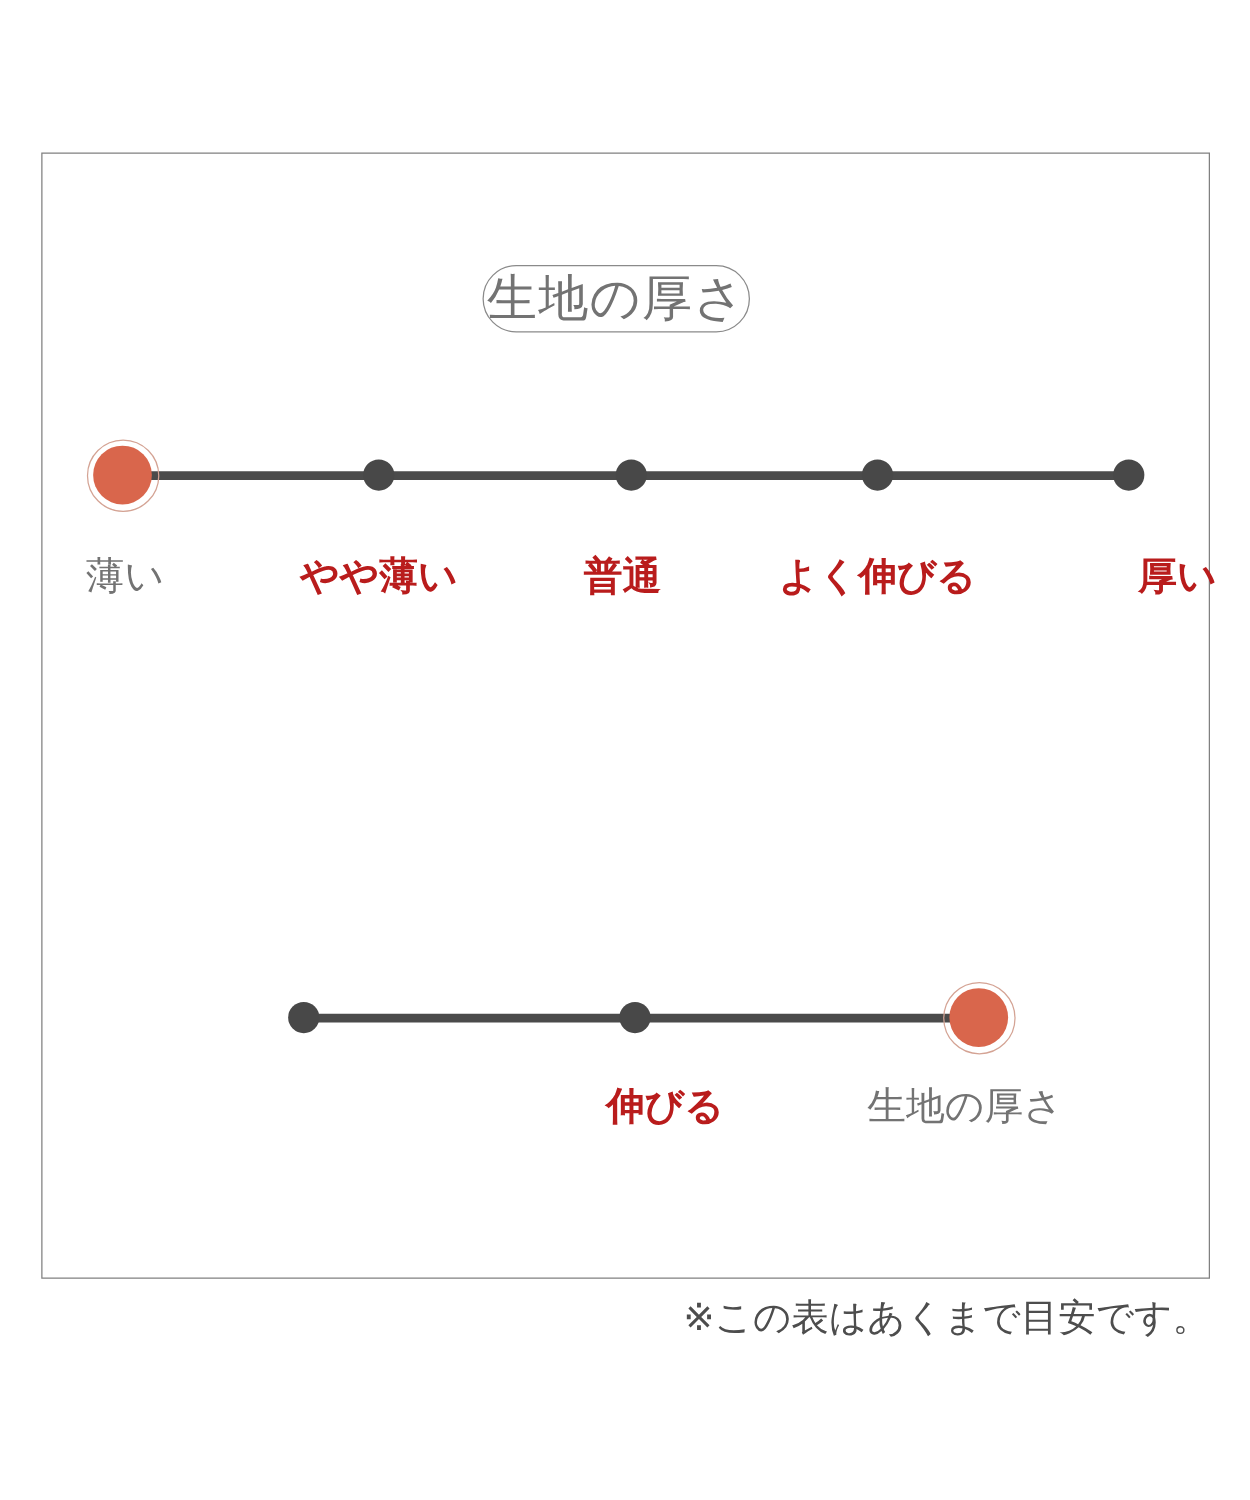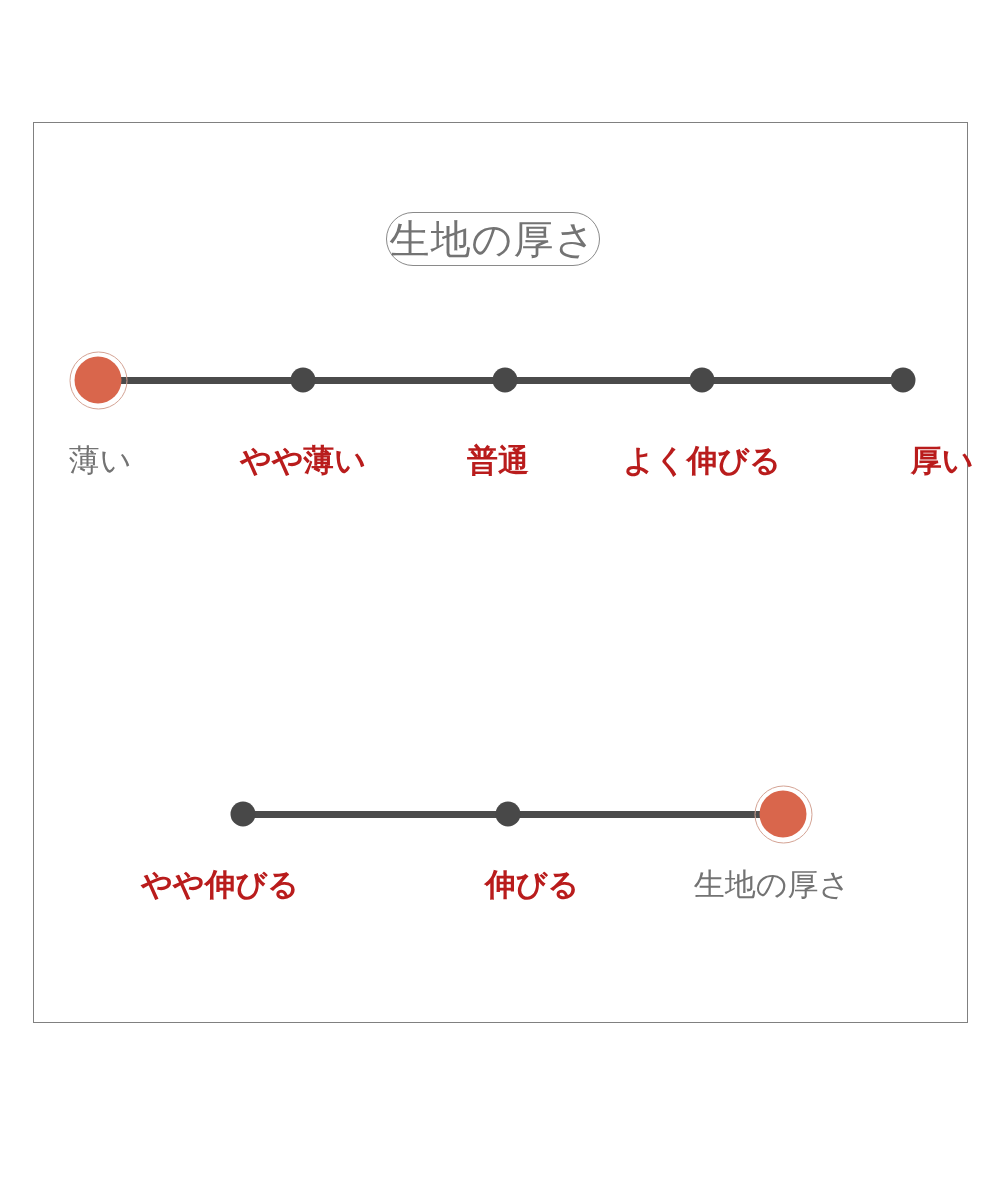--- a/index.html
+++ b/index.html
@@ -164,19 +164,19 @@
 
 
   <div class="scale" id="scale-stretch">
     <div class="track-line"></div>
     <div class="node" style="left:243px"></div>
     <div class="node" style="left:508px"></div>
     <div class="node active" style="left:783px"></div>
   </div>
 
   <div class="labels-row" id="labels-stretch">
-    <span class="tick-label" style="left:220px">やや伸びる</span>
     <span class="tick-label" style="left:532px">伸びる</span>
     <span class="tick-label active" style="left:772px">生地の厚さ</span>
   </div>
 
+  <div class="footnote">※この表はあくまで目安です。</div>
 
 </div>
 
 </body></html>

